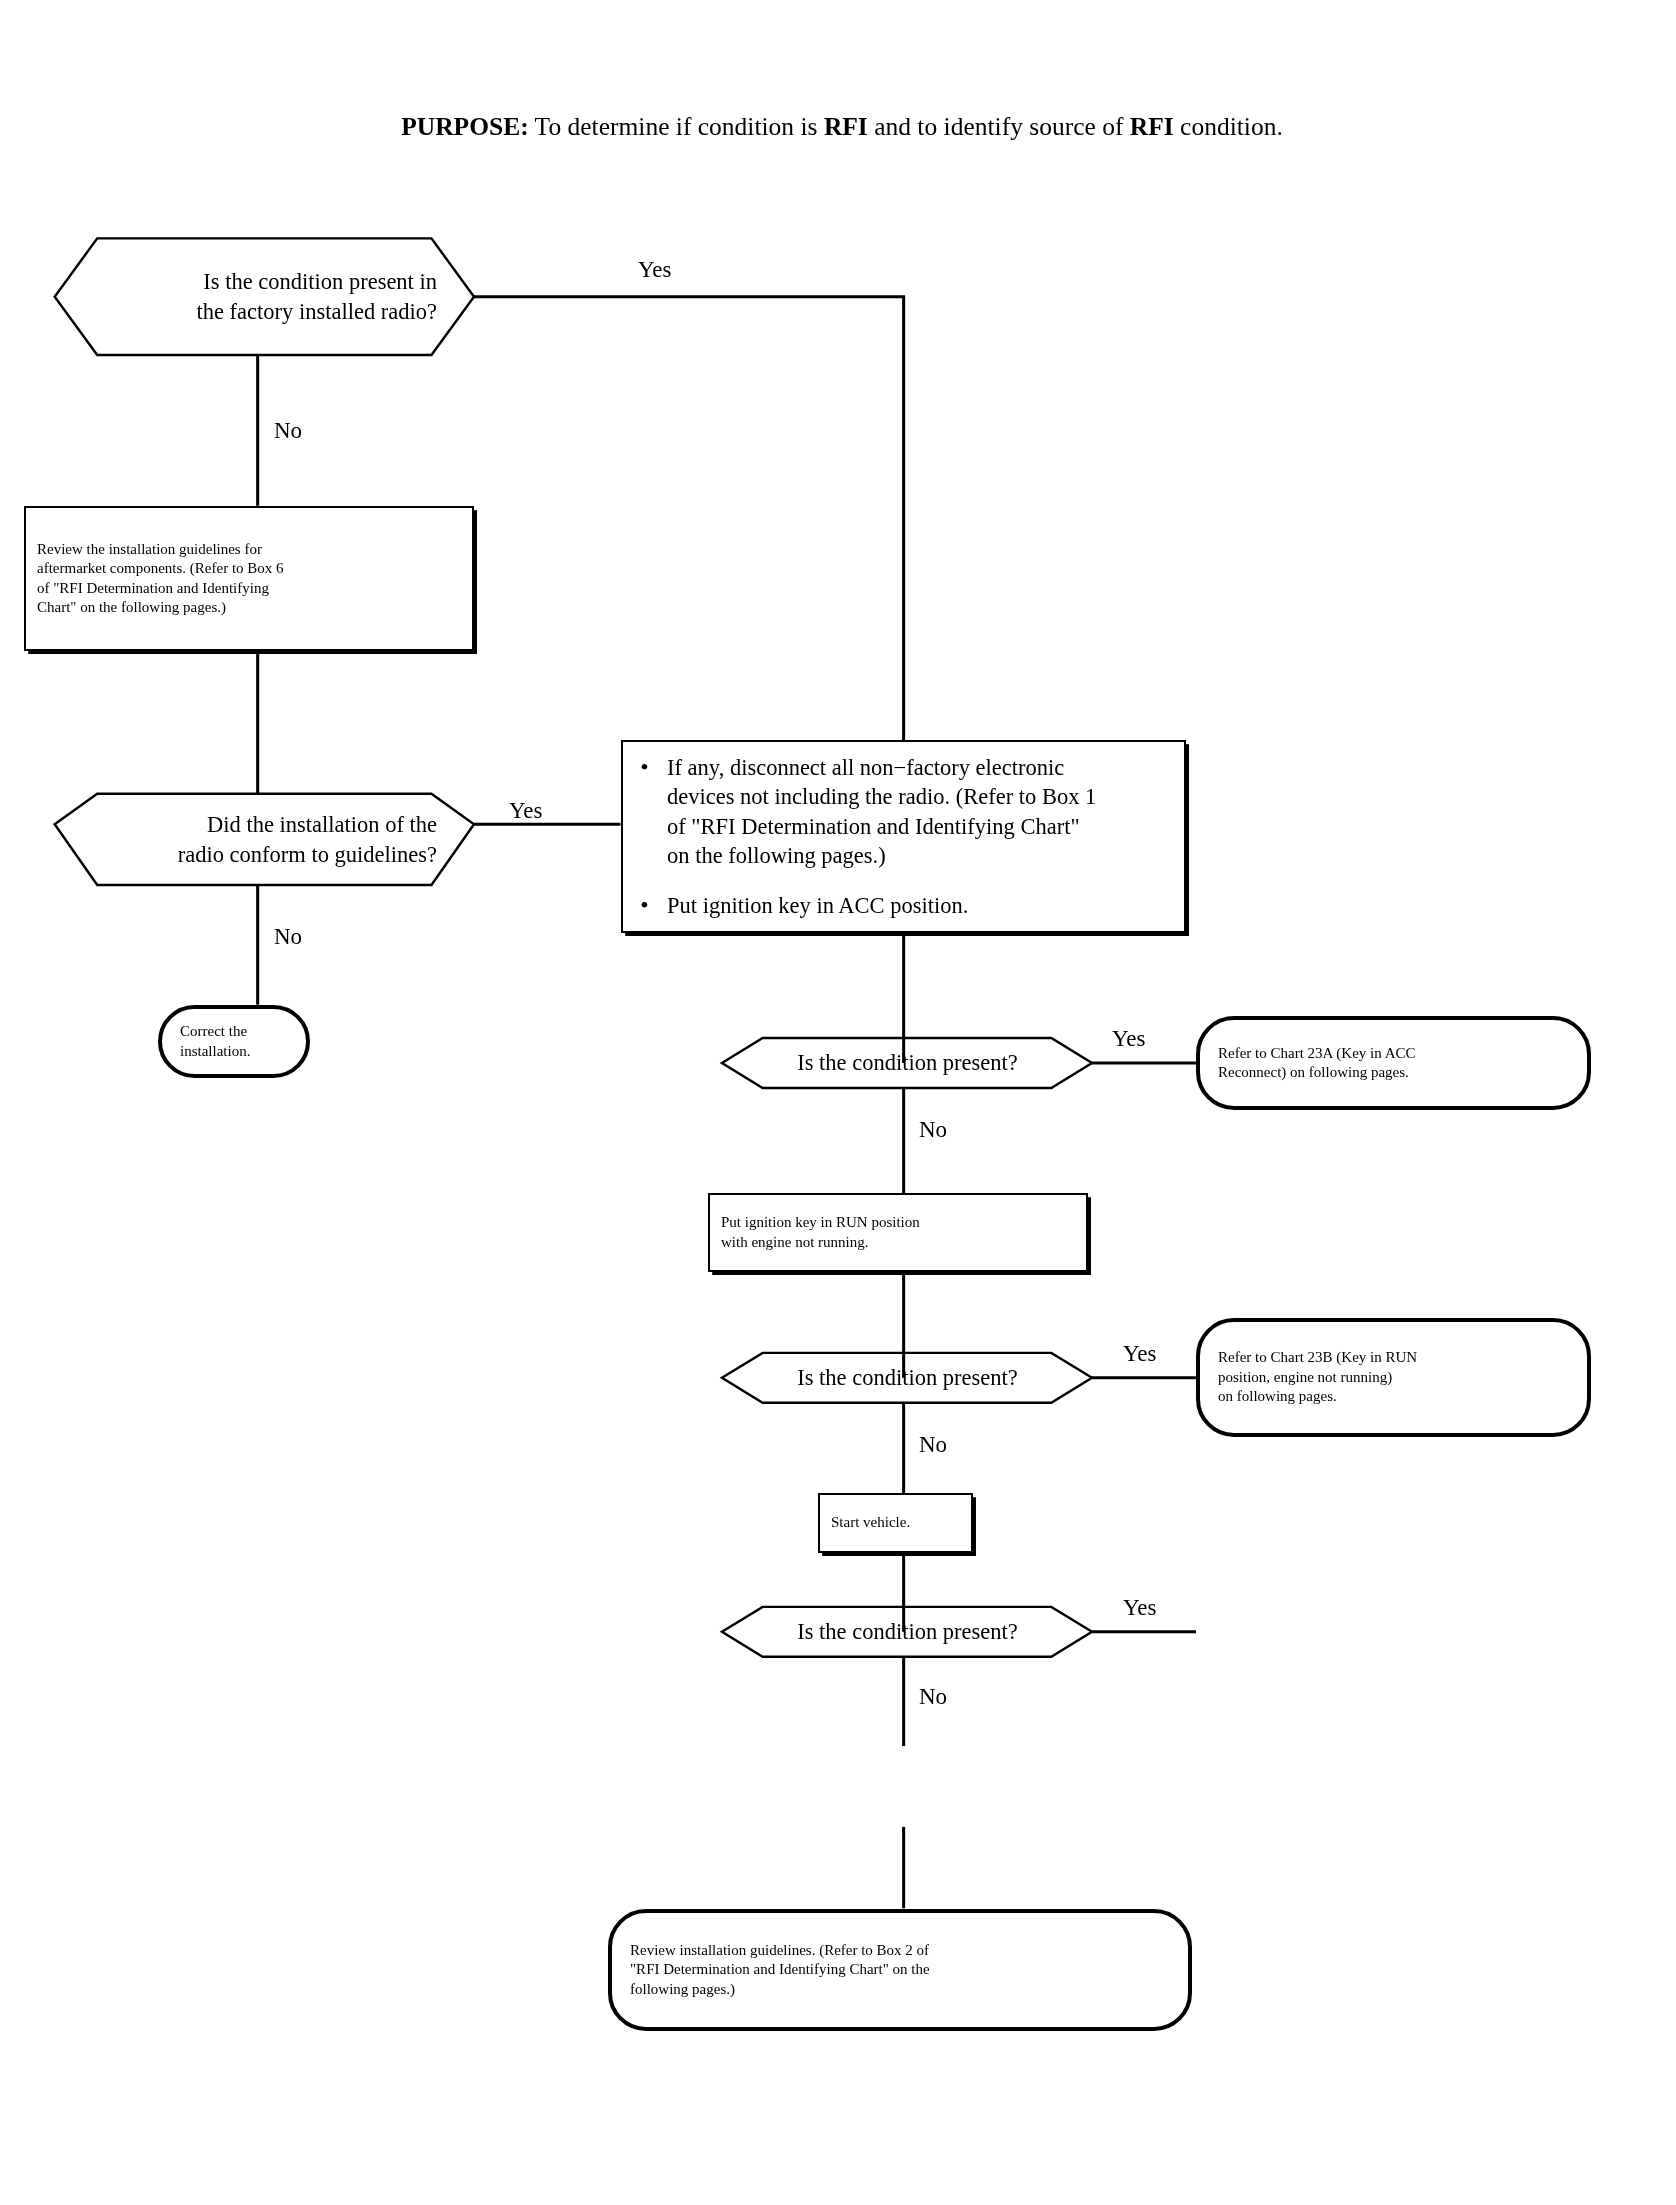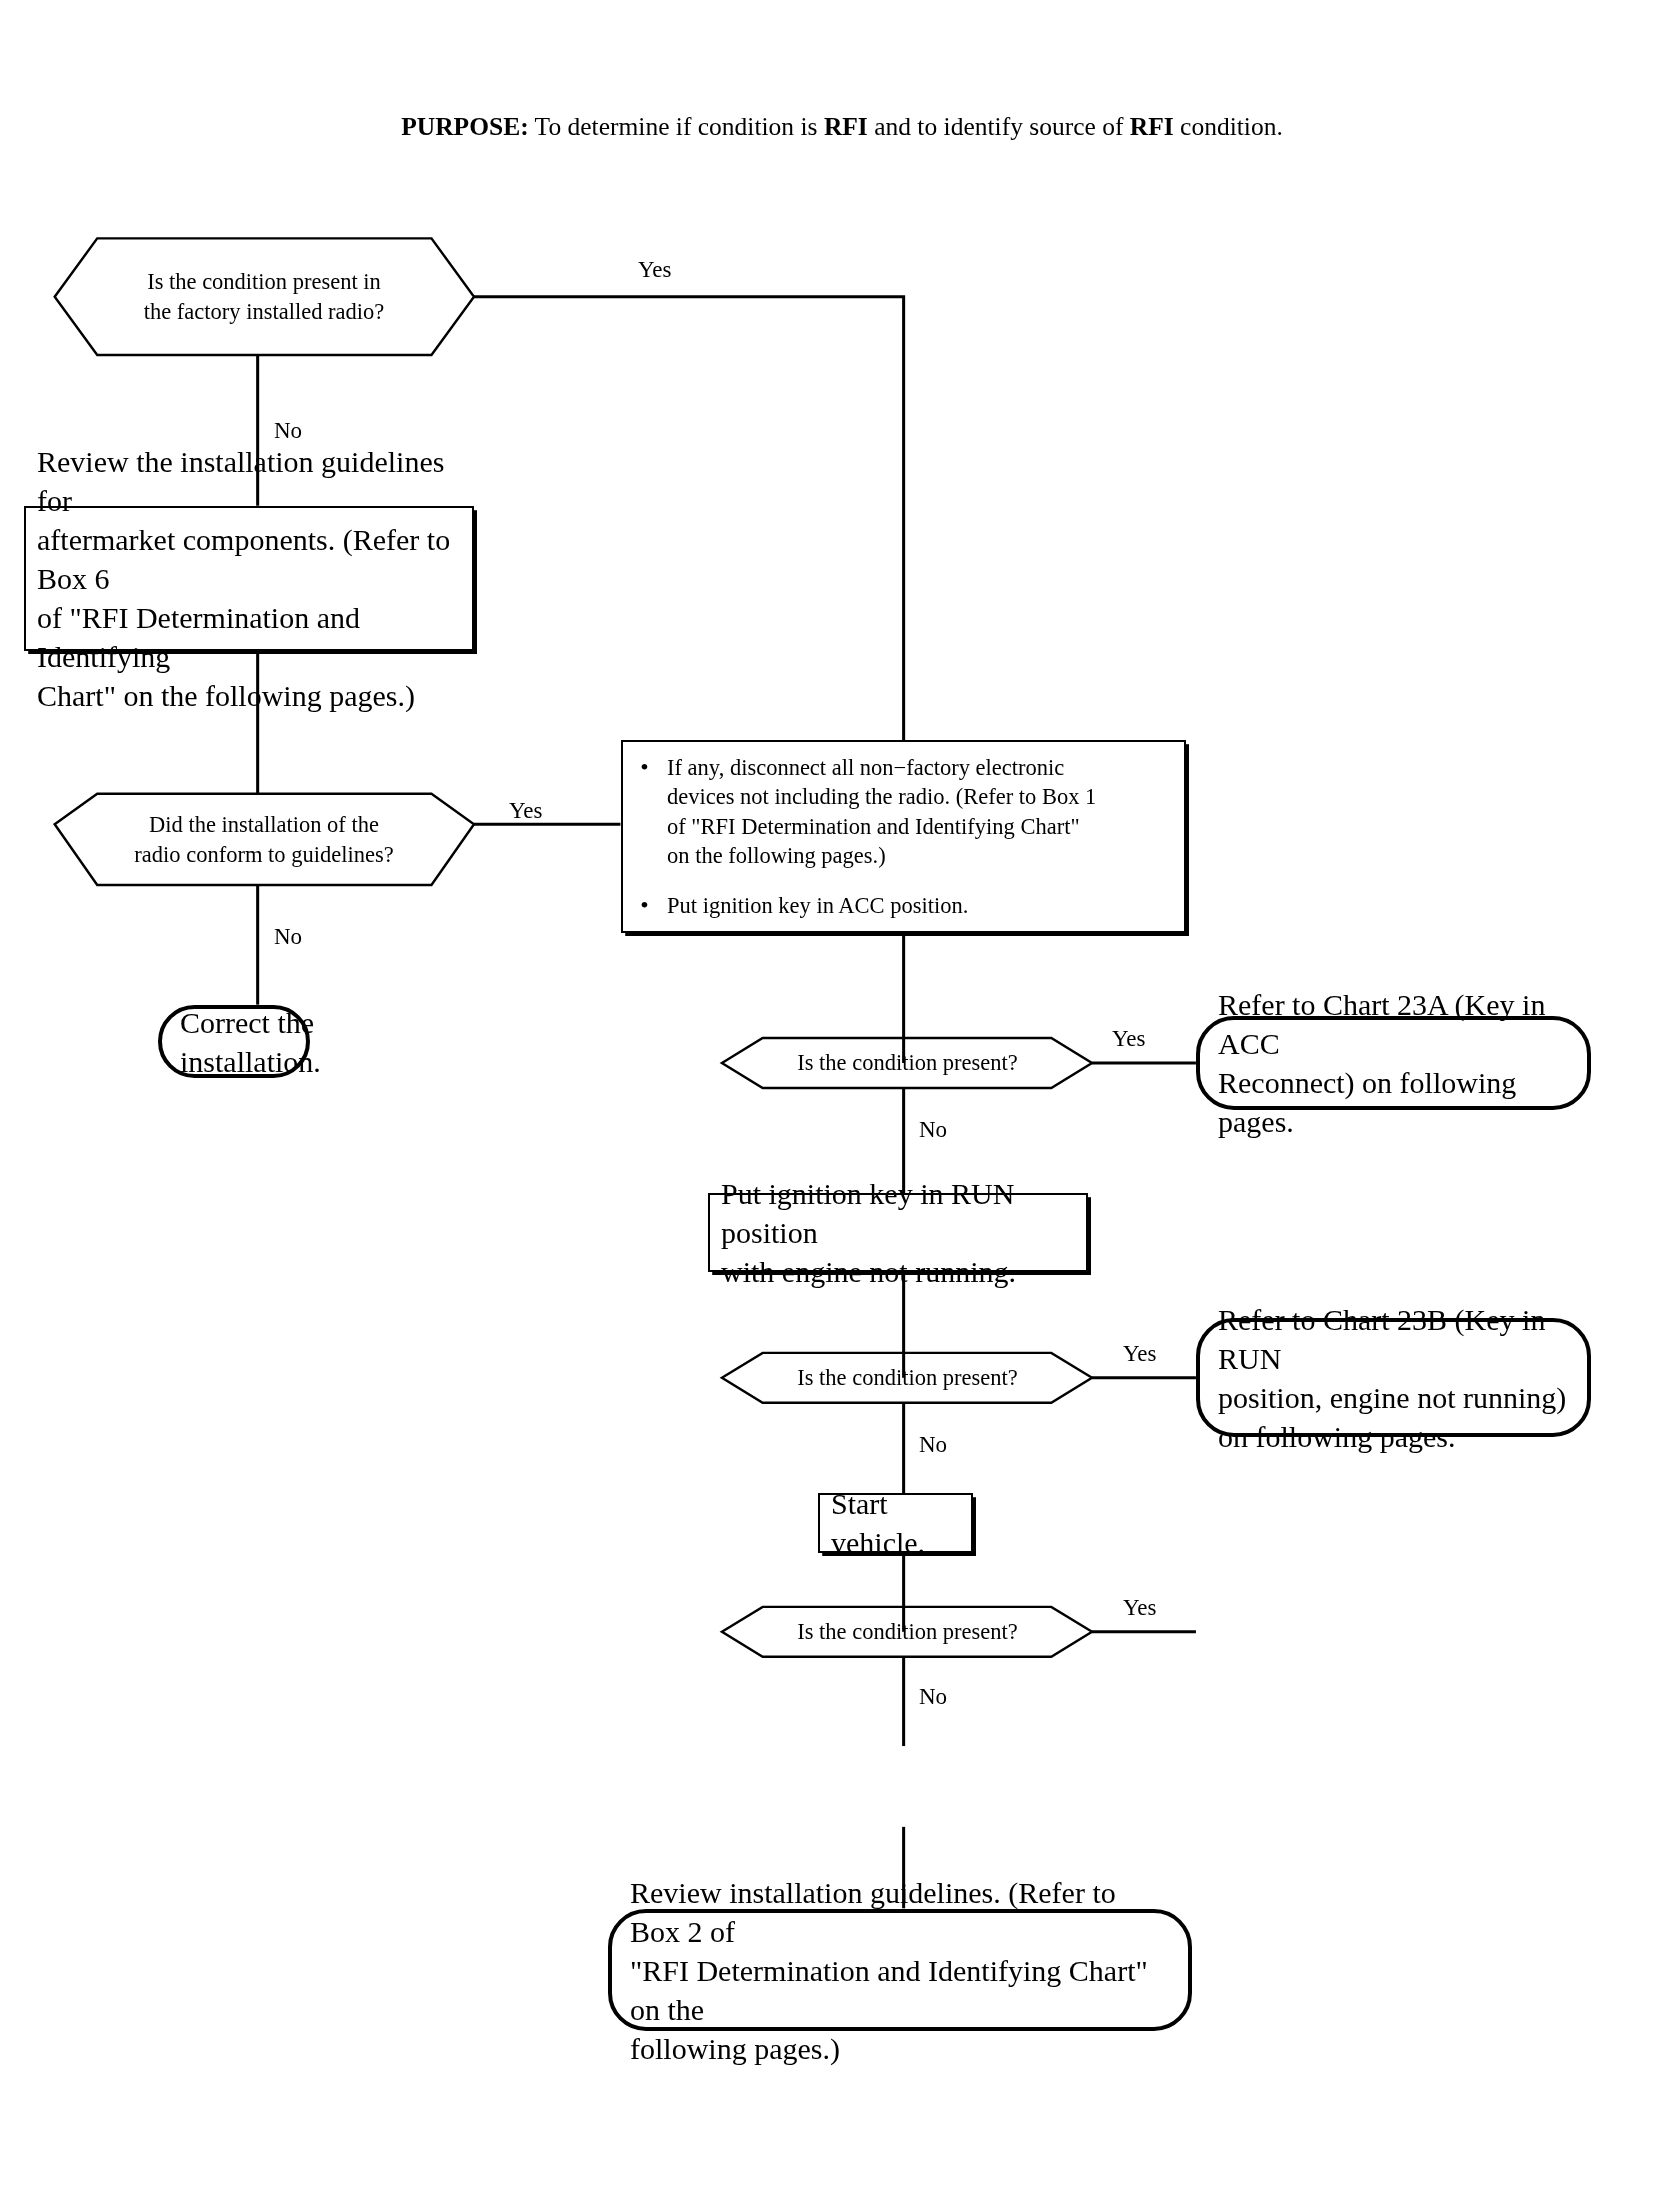--- a/index.html
+++ b/index.html
@@ -53,21 +53,21 @@
   .node {
     position: absolute;
     box-sizing: border-box;
     display: flex;
     align-items: center;
     background: #ffffff;
   }
   .node .txt {
     display: block;
     width: 100%;
-    font-size: 30px;
+    font-size: 15px;
     line-height: 1.30;
   }
 
   
   .proc {
     border: 2.4px solid #000;
     box-shadow: 3.6px 3.6px 0 -0.6px #000;
   }
   .proc .txt { padding: 0 11px; }
 
@@ -77,21 +77,21 @@
     border-radius: 38px;
   }
   .term .txt { padding: 0 18px; }
 
   
   .hex {
     background: transparent;
     justify-content: center;
   }
   .hex .txt {
-    text-align: center;
+    text-align: right;
     font-size: 22.5px;
     line-height: 1.30;
     padding: 0;
   }
 
   
   .bul {
     border: 2.4px solid #000;
     box-shadow: 3.6px 3.6px 0 -0.6px #000;
     align-items: center;

